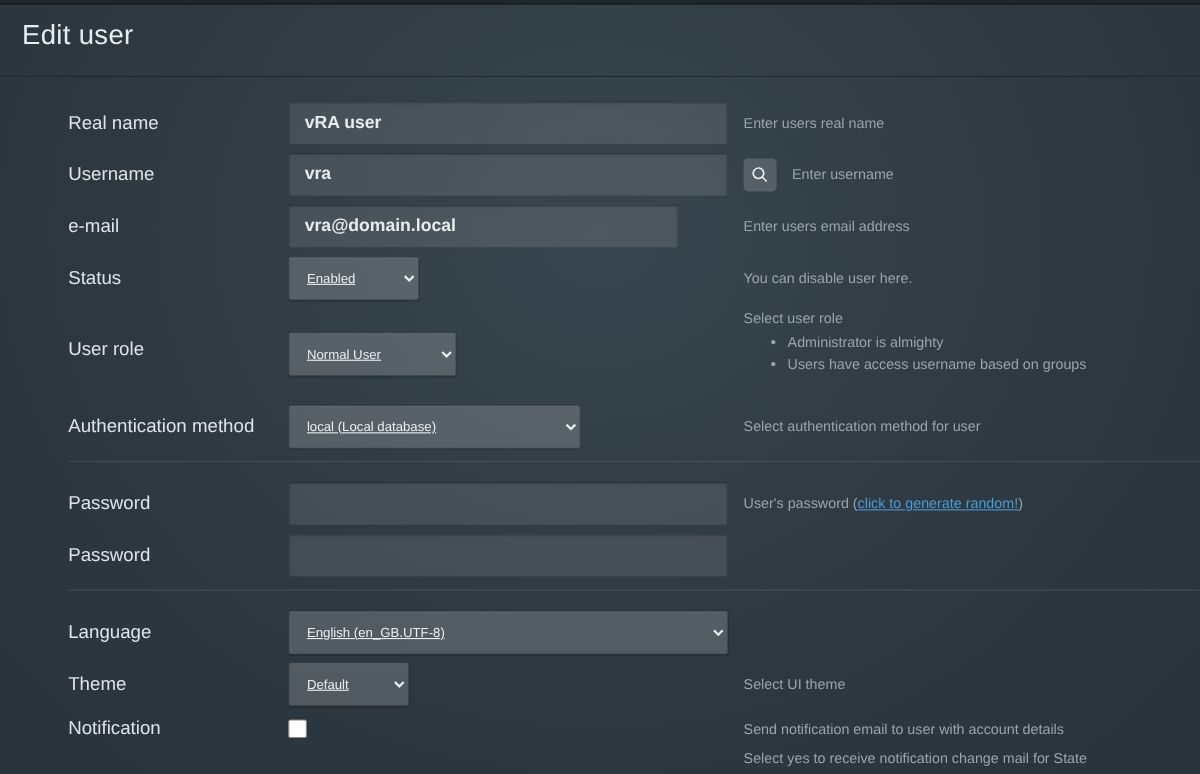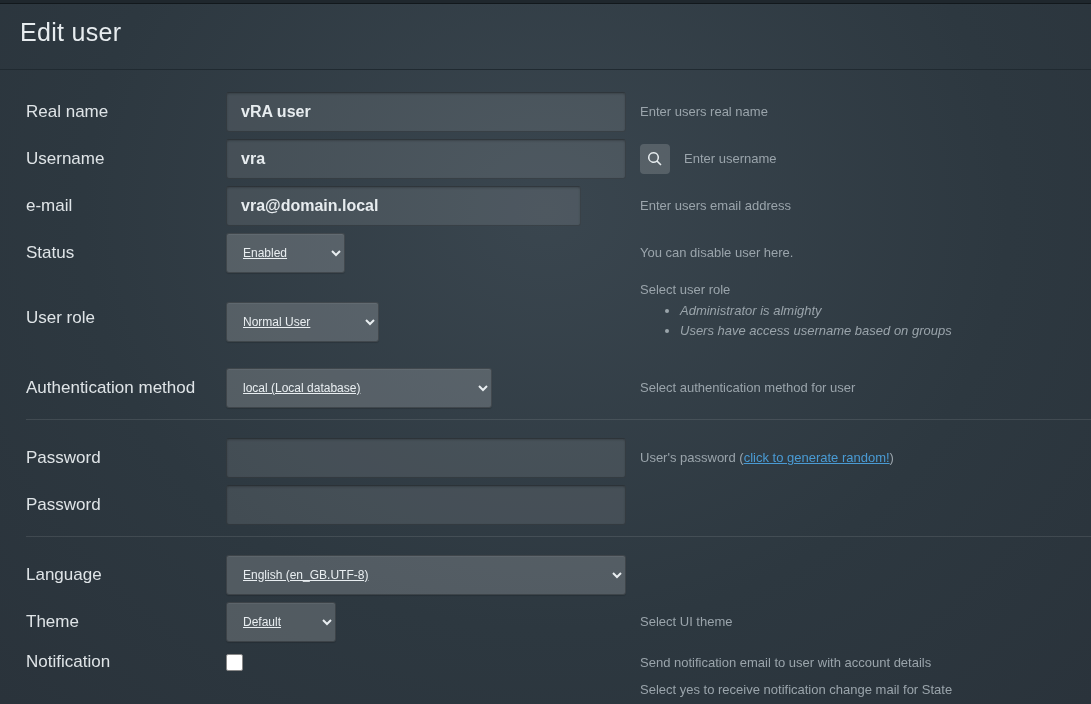--- a/index.html
+++ b/index.html
@@ -21,20 +21,21 @@
     border-bottom: 1px solid #202a31;
   }
   .header h1 {
     font-size: 25px;
     font-weight: 300;
     color: #e7ecef;
     letter-spacing: 0.3px;
   }
   .form {
     padding: 18px 0 0 26px;
+    margin-left: 36px;
   }
   .row {
     display: flex;
     align-items: center;
     min-height: 47px;
   }
   .row.tall { align-items: flex-start; padding-top: 6px; min-height: 78px; }
   .label {
     width: 200px;
     color: #dfe4e7;
@@ -48,21 +49,21 @@
   }
   .hint {
     flex: 1;
     color: #9aa4ab;
     font-size: 13px;
     display: flex;
     align-items: center;
     gap: 8px;
   }
   .hint ul { margin: 4px 0 0 40px; color: #9aa4ab; }
-  .hint ul li { line-height: 1.55; font-style: italic; }
+  .hint ul li { line-height: 1.55; }
   input[type=text], input[type=password], input[type=email] {
     width: 400px;
     height: 40px;
     background: rgba(255,255,255,0.10);
     border: 1px solid rgba(0,0,0,0.25);
     border-top-color: rgba(0,0,0,0.35);
     border-radius: 3px;
     color: #e7ecef;
     font-size: 16px;
     padding: 0 14px;

